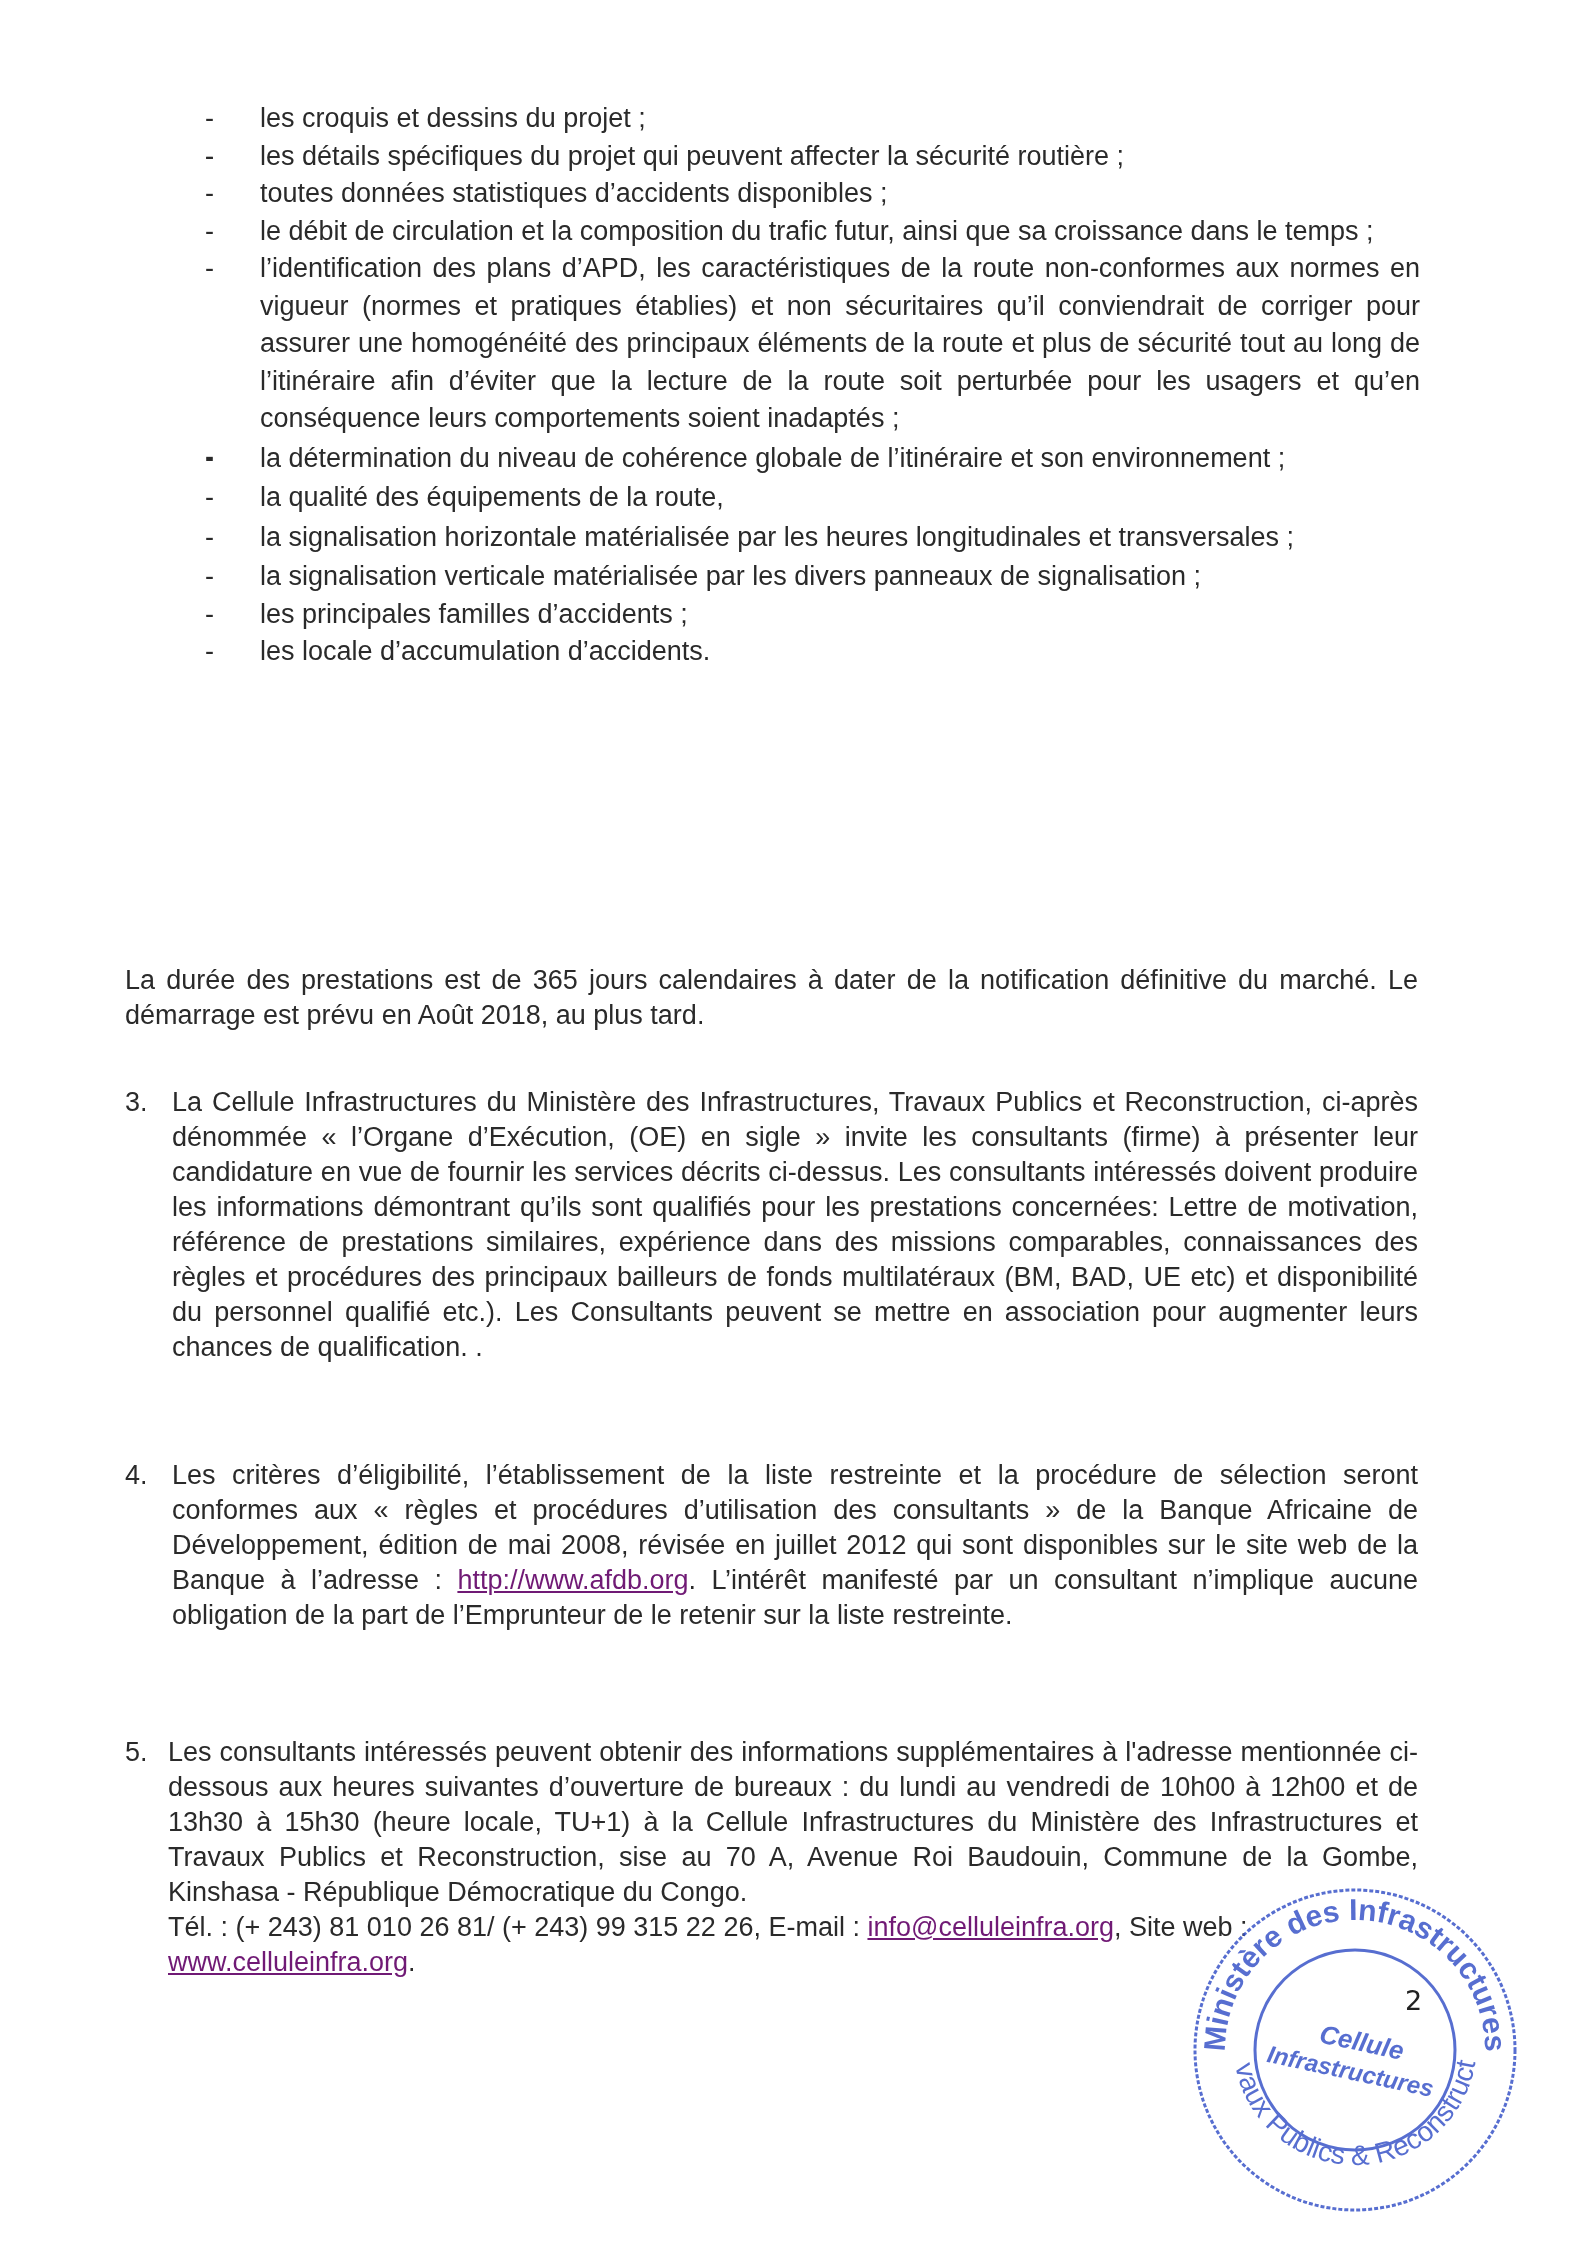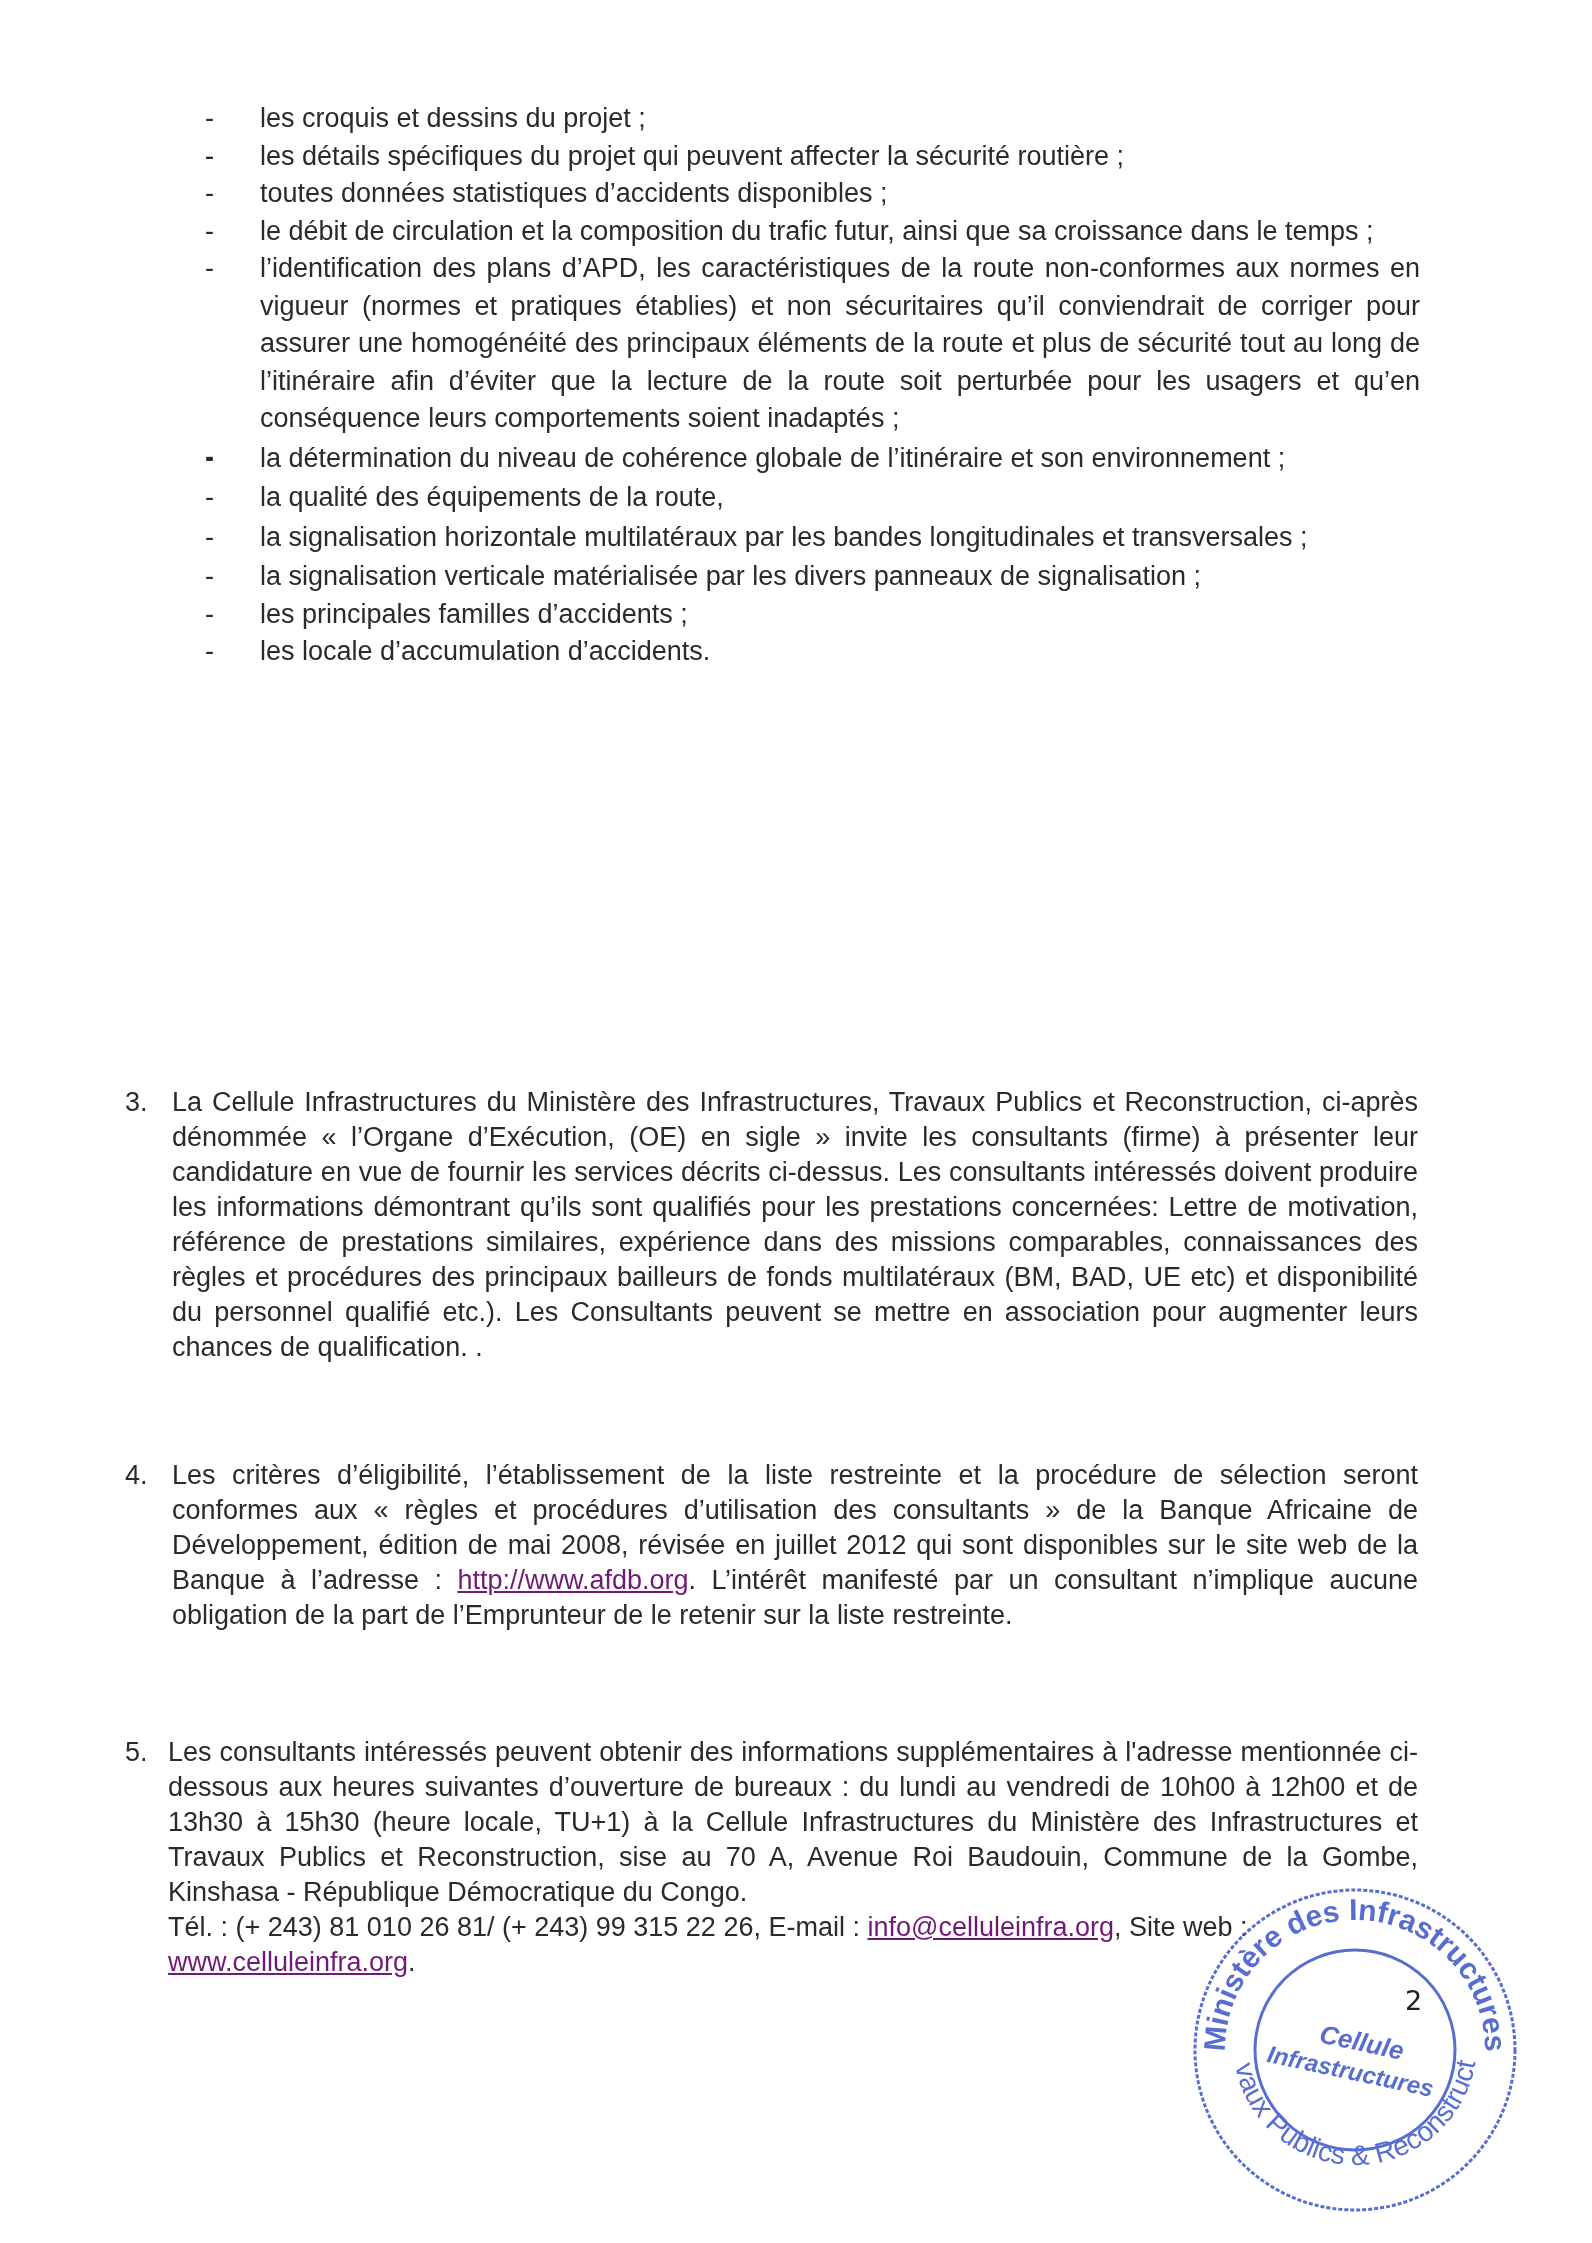--- a/index.html
+++ b/index.html
@@ -43,26 +43,27 @@
   <ul class="bullets">
     <li><span class="dash">-</span><span>les croquis et dessins du projet ;</span></li>
     <li><span class="dash">-</span></li>
     <li><span class="dash">-</span><span>les détails spécifiques du projet qui peuvent affecter la sécurité routière ;</span></li>
     <li><span class="dash">-</span><span>toutes données statistiques d’accidents disponibles ;</span></li>
     <li><span class="dash">-</span><span>le débit de circulation et la composition du trafic futur, ainsi que sa croissance dans le temps ;</span></li>
     <li><span class="dash">-</span><span>l’identification des plans d’APD, les caractéristiques de la route non-conformes aux normes en vigueur (normes et pratiques établies) et non sécuritaires qu’il conviendrait de corriger pour assurer une homogénéité des principaux éléments de la route et plus de sécurité tout au long de l’itinéraire afin d’éviter que la lecture de la route soit perturbée pour les usagers et qu’en conséquence leurs comportements soient inadaptés ;</span></li>
     <li><span class="dash">-</span></li>
     <li class="spaced"><span class="dash">-</span><span>la détermination du niveau de cohérence globale de l’itinéraire et son environnement ;</span></li>
     <li class="spaced"><span class="dash">-</span><span> la qualité des équipements de la route,</span></li>
-    <li class="spaced"><span class="dash">-</span><span>la signalisation horizontale multilatéraux par les bandes longitudinales et transversales ;</span></li>
+    <li class="spaced"><span class="dash">-</span><span>la signalisation horizontale matérialisée par les heures longitudinales et transversales ;</span></li>
     <li class="spaced"><span class="dash">-</span><span>la signalisation verticale matérialisée par les divers panneaux de signalisation ;</span></li>
     <li><span class="dash">-</span><span>les principales familles d’accidents ;</span></li>
     <li><span class="dash">-</span><span>les locale d’accumulation d’accidents.</span></li>
   </ul>
 
+  <p class="para p-duree">La durée des prestations est de 365 jours calendaires  à dater de la notification définitive du marché. Le démarrage est prévu en Août 2018, au plus tard.</p>
 
   <div class="numbered n3">
     <span class="num">3.</span>
     <div class="body">La Cellule Infrastructures du Ministère des Infrastructures, Travaux Publics et Reconstruction, ci-après dénommée « l’Organe d’Exécution, (OE) en sigle » invite les consultants (firme) à présenter leur candidature en vue de fournir les services décrits ci-dessus. Les consultants intéressés doivent produire les informations démontrant qu’ils sont qualifiés pour les prestations concernées: Lettre de motivation, référence de prestations similaires, expérience dans des missions comparables, connaissances des règles et procédures des principaux bailleurs de fonds multilatéraux (BM, BAD, UE etc) et disponibilité du personnel qualifié etc.). Les Consultants peuvent se mettre en association pour augmenter leurs chances de qualification. .</div>
   </div>
 
   <div class="numbered n4">
     <span class="num">4.</span>
     <div class="body"><span>Les critères d’éligibilité, l’établissement de la liste restreinte et la procédure de sélection seront conformes aux « </span><span class="bold">règles et procédures d’utilisation des consultants</span><span> » de la Banque Africaine de Développement, édition de mai 2008, révisée en juillet 2012 qui sont disponibles sur le site web de la Banque à l’adresse : </span><span class="link">http://www.afdb.org</span><span>. L’intérêt manifesté par un consultant n’implique aucune obligation de la part de l’Emprunteur de le retenir sur la liste restreinte.</span></div>
   </div>

